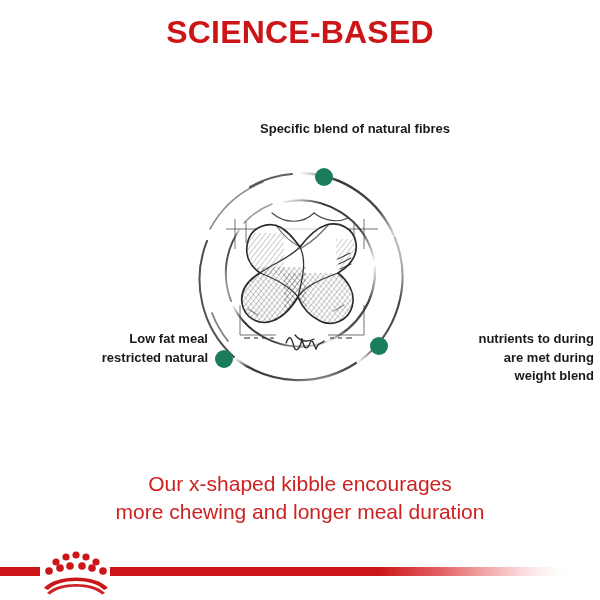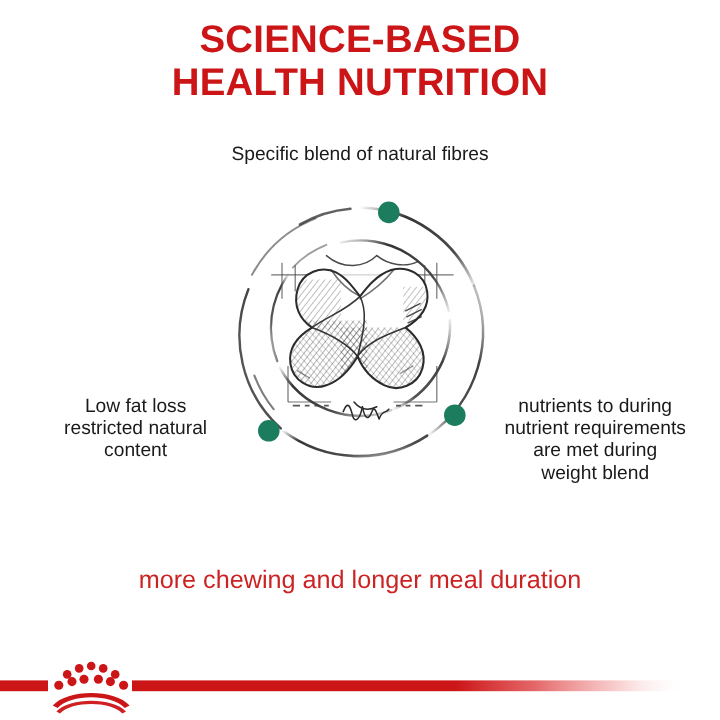--- a/index.html
+++ b/index.html
@@ -39,24 +39,24 @@
     line-height: 36px;
     letter-spacing: 0.2px;
   }
   .headline .hl-line { display: block; white-space: nowrap; }
 
   
   .callout {
     position: absolute;
     color: #1a1a1a;
     font-family: "Liberation Sans", sans-serif;
-    font-weight: normal;
-    font-size: 16px;
+    font-weight: bold;
+    font-size: 13px;
     line-height: 18.5px;
-    text-align: center;
+    text-align: right;
   }
   .callout .cl-line { display: block; white-space: nowrap; }
 
   #callout-top    { left: 150px;  top: 120px; width: 300px; }
   #callout-left   { left: 18px;   top: 330px; width: 190px; }
   #callout-right  { left: 398px;  top: 330px; width: 196px; }
 
   
   .strapline {
     position: absolute;
@@ -92,36 +92,33 @@
   }
   #footer svg { display: block; width: 600px; height: 60px; }
 </style>
 </head>
 <body>
 
 <div id="stage">
 
   <div class="headline">
     <span class="hl-line">SCIENCE-BASED</span>
-    <span class="hl-line">HEALTH NUTRITION</span>
   </div>
 
   <div class="callout" id="callout-top">
     <span class="cl-line">Specific blend of natural fibres</span>
   </div>
 
   <div class="callout" id="callout-left">
-    <span class="cl-line">Low fat loss</span>
+    <span class="cl-line">Low fat meal</span>
     <span class="cl-line">restricted natural</span>
-    <span class="cl-line">content</span>
   </div>
 
   <div class="callout" id="callout-right">
     <span class="cl-line">nutrients to during</span>
-    <span class="cl-line">nutrient requirements</span>
     <span class="cl-line">are met during</span>
     <span class="cl-line">weight blend</span>
   </div>
 
   <div id="diagram">
     <svg viewBox="0 0 228 228" xmlns="http://www.w3.org/2000/svg">
       <defs>
 
         <linearGradient id="fadeA" x1="0" y1="0" x2="1" y2="1">
           <stop offset="0%" stop-color="#2b2b2b" stop-opacity="0.05"></stop>
@@ -244,20 +241,21 @@
 
       <g>
         <circle cx="136" cy="14" r="9" fill="#1B7D5E"></circle>
         <circle cx="36" cy="196" r="9" fill="#1B7D5E"></circle>
         <circle cx="191" cy="183" r="9" fill="#1B7D5E"></circle>
       </g>
     </svg>
   </div>
 
   <div class="strapline">
+    <span class="sl-line">Our x-shaped kibble encourages</span>
     <span class="sl-line">more chewing and longer meal duration</span>
   </div>
 
   <div id="footer">
     <svg viewBox="0 0 600 60" xmlns="http://www.w3.org/2000/svg">
       <defs>
         <linearGradient id="barFade" x1="0" y1="0" x2="1" y2="0">
           <stop offset="0%" stop-color="#CC1517" stop-opacity="1"></stop>
           <stop offset="58%" stop-color="#CC1517" stop-opacity="1"></stop>
           <stop offset="72%" stop-color="#D92A2C" stop-opacity="0.72"></stop>

